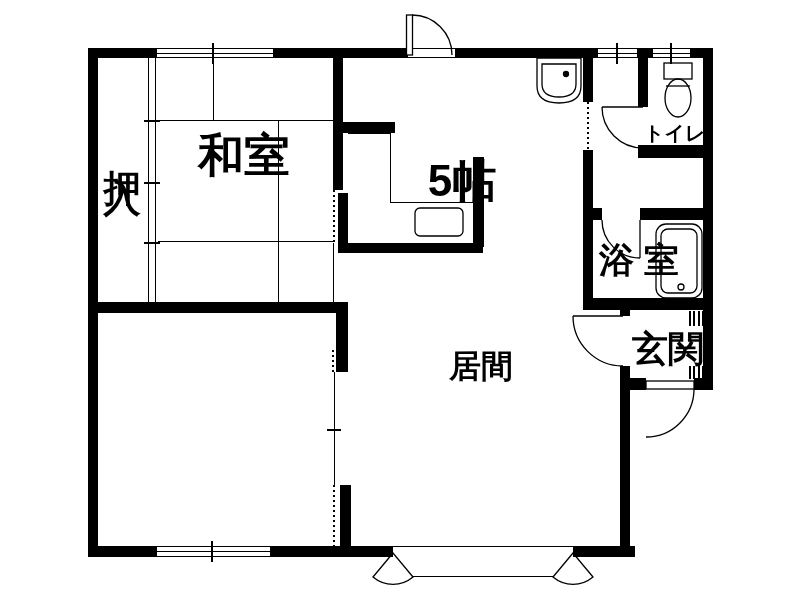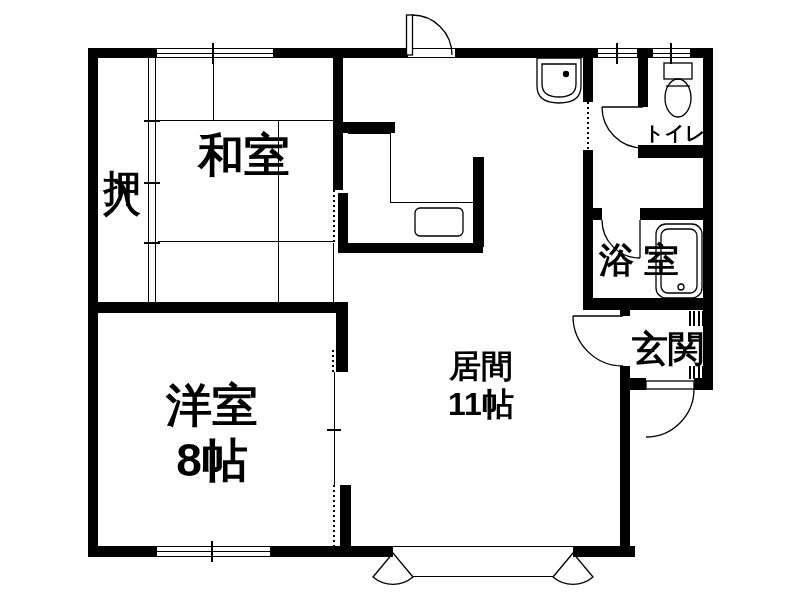--- a/index.html
+++ b/index.html
@@ -135,26 +135,25 @@
       <rect x="656" y="224" width="46" height="74" rx="10"></rect>
       <rect x="661" y="229" width="36" height="64" rx="7"></rect>
       <circle cx="681" cy="287" r="3"></circle>
     </g>
   </svg>
 
   <div class="lbl vert" style="left:99px;top:140px;font-size:37px"><span>押入</span></div>
 
   <div class="lbl ctr" style="left:166px;top:128px;width:156px;font-size:46px"><span>和室</span><br></div>
 
-  <div class="lbl ctr" style="left:384px;top:102px;width:156px;font-size:44px"><br></div>
+  <div class="lbl ctr" style="left:384px;top:102px;width:156px;font-size:44px"><br><span>5帖</span></div>
 
   <div class="lbl" style="left:644px;top:121px;font-size:20px"><span>トイレ</span></div>
 
 
   <div class="lbl" style="left:599px;top:239px;font-size:35px;letter-spacing:10px"><span>浴室</span></div>
 
   <div class="lbl" style="left:632px;top:327px;font-size:36px"><span>玄関</span></div>
 
-  <div class="lbl ctr" style="left:403px;top:347px;width:156px;font-size:32px"><span>居間</span><br><span>11帖</span></div>
+  <div class="lbl ctr" style="left:403px;top:347px;width:156px;font-size:32px"><span>居間</span><br></div>
 
-  <div class="lbl ctr" style="left:134px;top:378px;width:156px;font-size:46px"><span>洋室</span><br><span>8帖</span></div>
 
 </div>
 
 </body></html>

